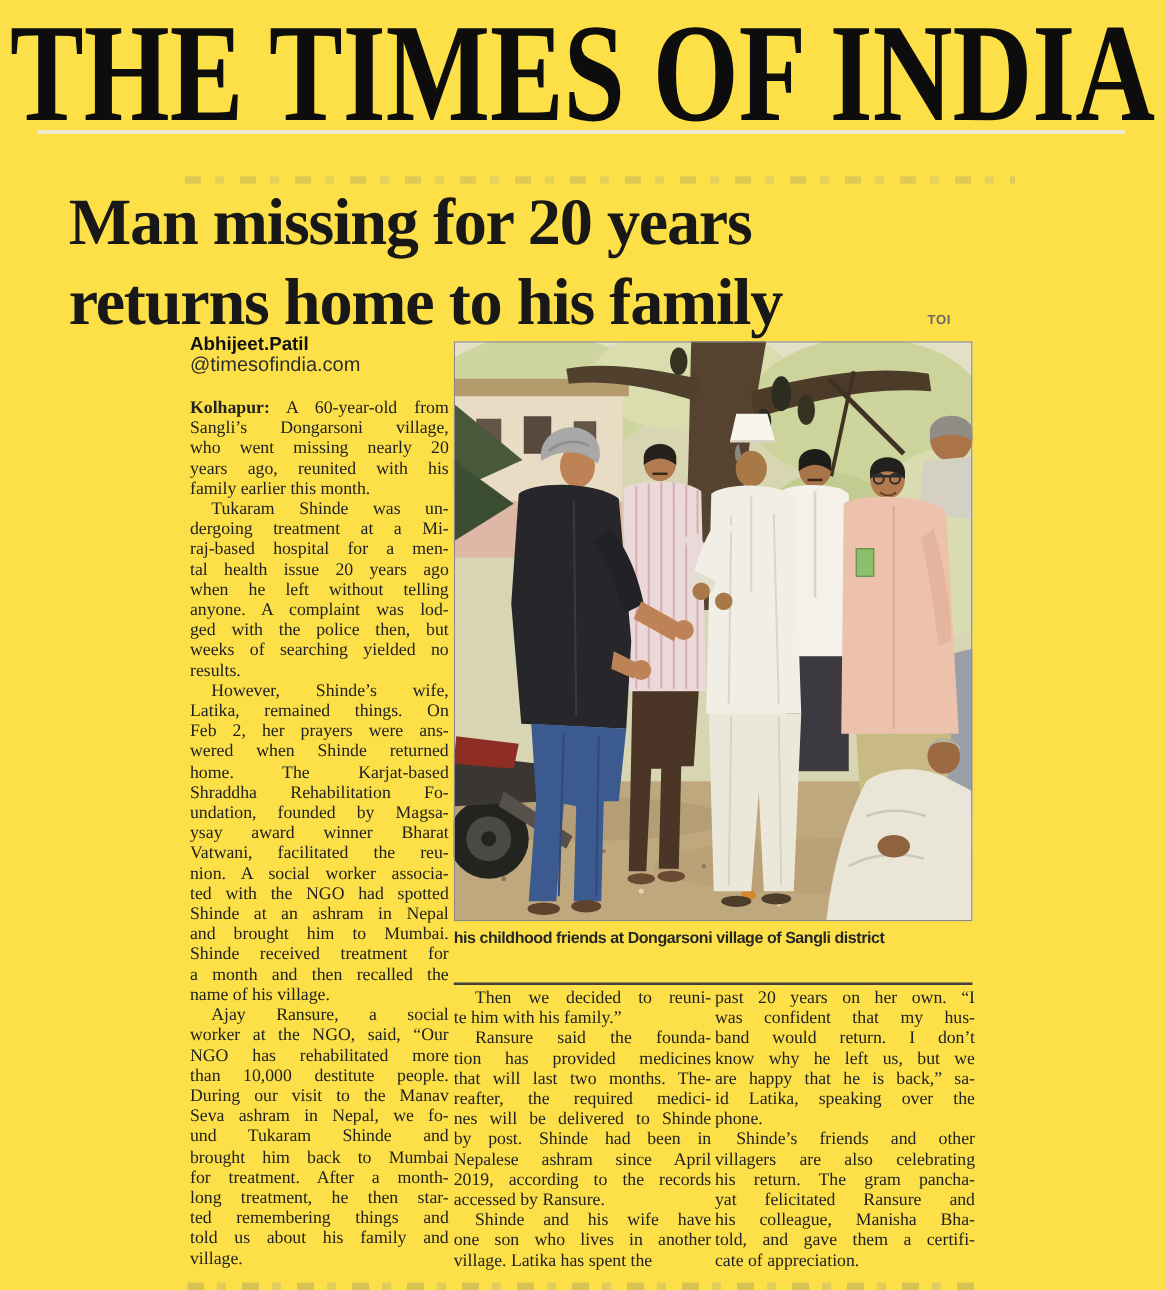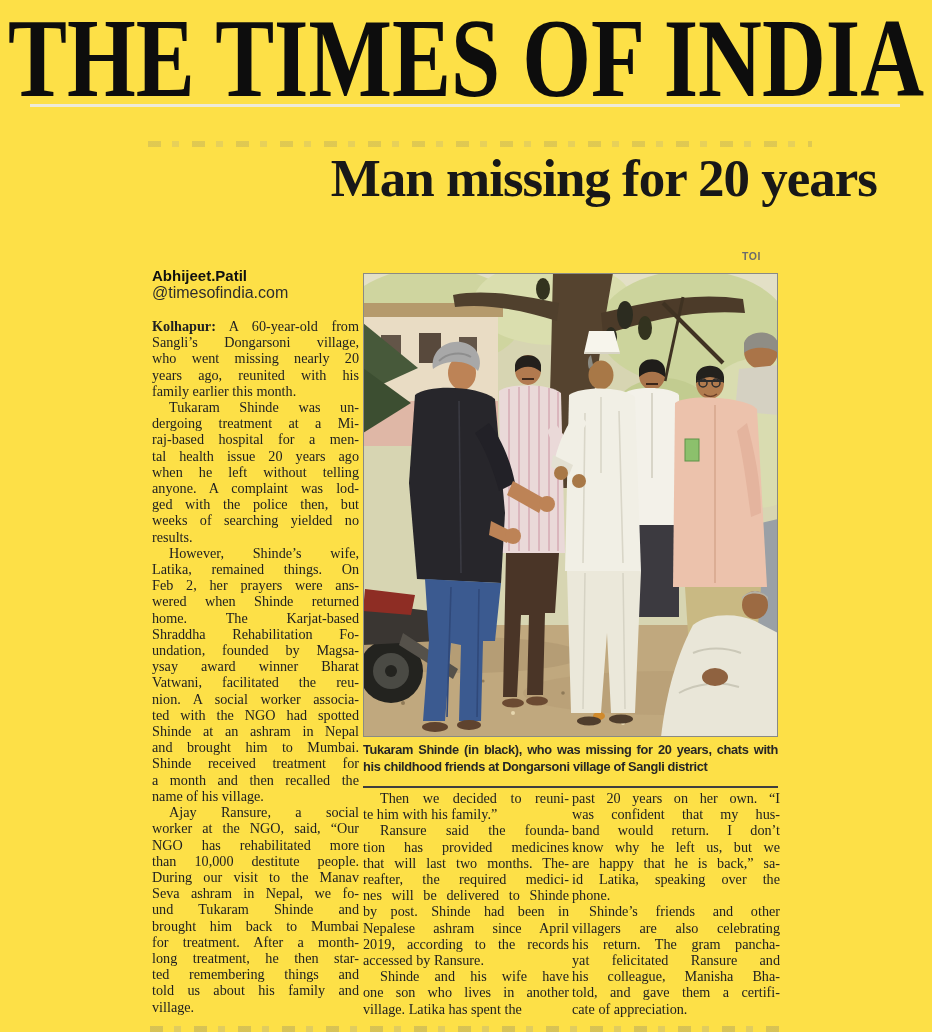--- a/index.html
+++ b/index.html
@@ -8,21 +8,21 @@
   
   .masthead{position:absolute;left:0;top:10px;width:932px;height:100px;}
   .scan-smudge{position:absolute;left:30px;top:104px;width:870px;height:3px;background:#ebebe8;opacity:.9;}
   .dateline{position:absolute;left:0;top:112px;width:932px;text-align:center;
             font-family:"Liberation Sans",sans-serif;font-weight:bold;font-size:21px;color:#0a0a0a;}
   .cutoff-strip{position:absolute;height:6px;opacity:.22;
      background:repeating-linear-gradient(90deg,#777 0 13px,transparent 13px 24px,#999 24px 31px,transparent 31px 44px);}
   .strip-top{left:148px;top:141px;width:664px;}
   .strip-bottom{left:150px;top:1026px;width:632px;opacity:.28;}
   
-  .headline{position:absolute;left:55px;top:146px;width:822px;text-align:right;
+  .headline{position:absolute;left:55px;top:146px;width:822px;text-align:left;
             font-weight:bold;font-size:53px;line-height:64px;letter-spacing:-1px;color:#181818;}
   .credit{position:absolute;left:742px;top:250px;font-family:"Liberation Sans",sans-serif;
           font-weight:bold;font-size:10.5px;letter-spacing:.5px;color:#6b6b6b;}
   
   .byline{position:absolute;left:152px;top:267px;width:206px;
           font-family:"Liberation Sans",sans-serif;}
   .byline .name{font-weight:bold;font-size:15px;line-height:17px;color:#101010;}
   .byline .handle{font-size:16px;line-height:17px;color:#2d2d2d;}
   
   .col{position:absolute;font-size:14.2px;line-height:16.2px;color:#212121;}
@@ -52,20 +52,21 @@
   <svg class="masthead" viewBox="0 0 932 100">
     <text x="466" y="86" text-anchor="middle" textLength="916" lengthAdjust="spacingAndGlyphs" font-family="Liberation Serif, serif" font-weight="bold" font-size="112" fill="#0d0d0d">THE TIMES OF INDIA</text>
   </svg>
   <div class="scan-smudge"></div>
 
 
   <div class="cutoff-strip strip-top"></div>
 
   <div class="headline">
     <div>Man missing for 20 years</div>
+    <div>returns home to his family</div>
   </div>
 
   <div class="credit">TOI</div>
 
   <div class="byline">
     <div class="name">Abhijeet.Patil</div>
     <div class="handle">@timesofindia.com</div>
   </div>
 
   <div class="photo">
@@ -204,21 +205,20 @@
         <path d="M379,328 C380,318 404,318 405,328 L405,324 C396,316 388,316 379,324 Z" fill="#b5b1a5"></path>
         <path d="M330,352 C344,341 372,339 392,348 L415,360 L415,464 L298,464 C302,430 310,390 330,352 Z" fill="#e9e6d8"></path>
         <path d="M330,380 C344,374 362,374 378,380 M316,420 C334,410 356,408 376,414" stroke="#cbc8b8" stroke-width="2" fill="none"></path>
         <ellipse cx="352" cy="404" rx="13" ry="9" fill="#8f6240"></ellipse>
       </g>
       <rect x="0.5" y="0.5" width="414" height="463" fill="none" stroke="#8a8a84"></rect>
     </svg>
   </div>
 
   <div class="caption">
-      <div class="capline">Tukaram Shinde (in black), who was missing for 20 years, chats with</div>
       <div class="capline lastline">his childhood friends at Dongarsoni village of Sangli district</div>
     </div>
   <div class="caption-rule"></div>
 
   <div class="col col0">
       <div class="line"><b>Kolhapur:</b> A 60-year-old from</div>
       <div class="line">Sangli’s Dongarsoni village,</div>
       <div class="line">who went missing nearly 20</div>
       <div class="line">years ago, reunited with his</div>
       <div class="line lastline">family earlier this month.</div>

